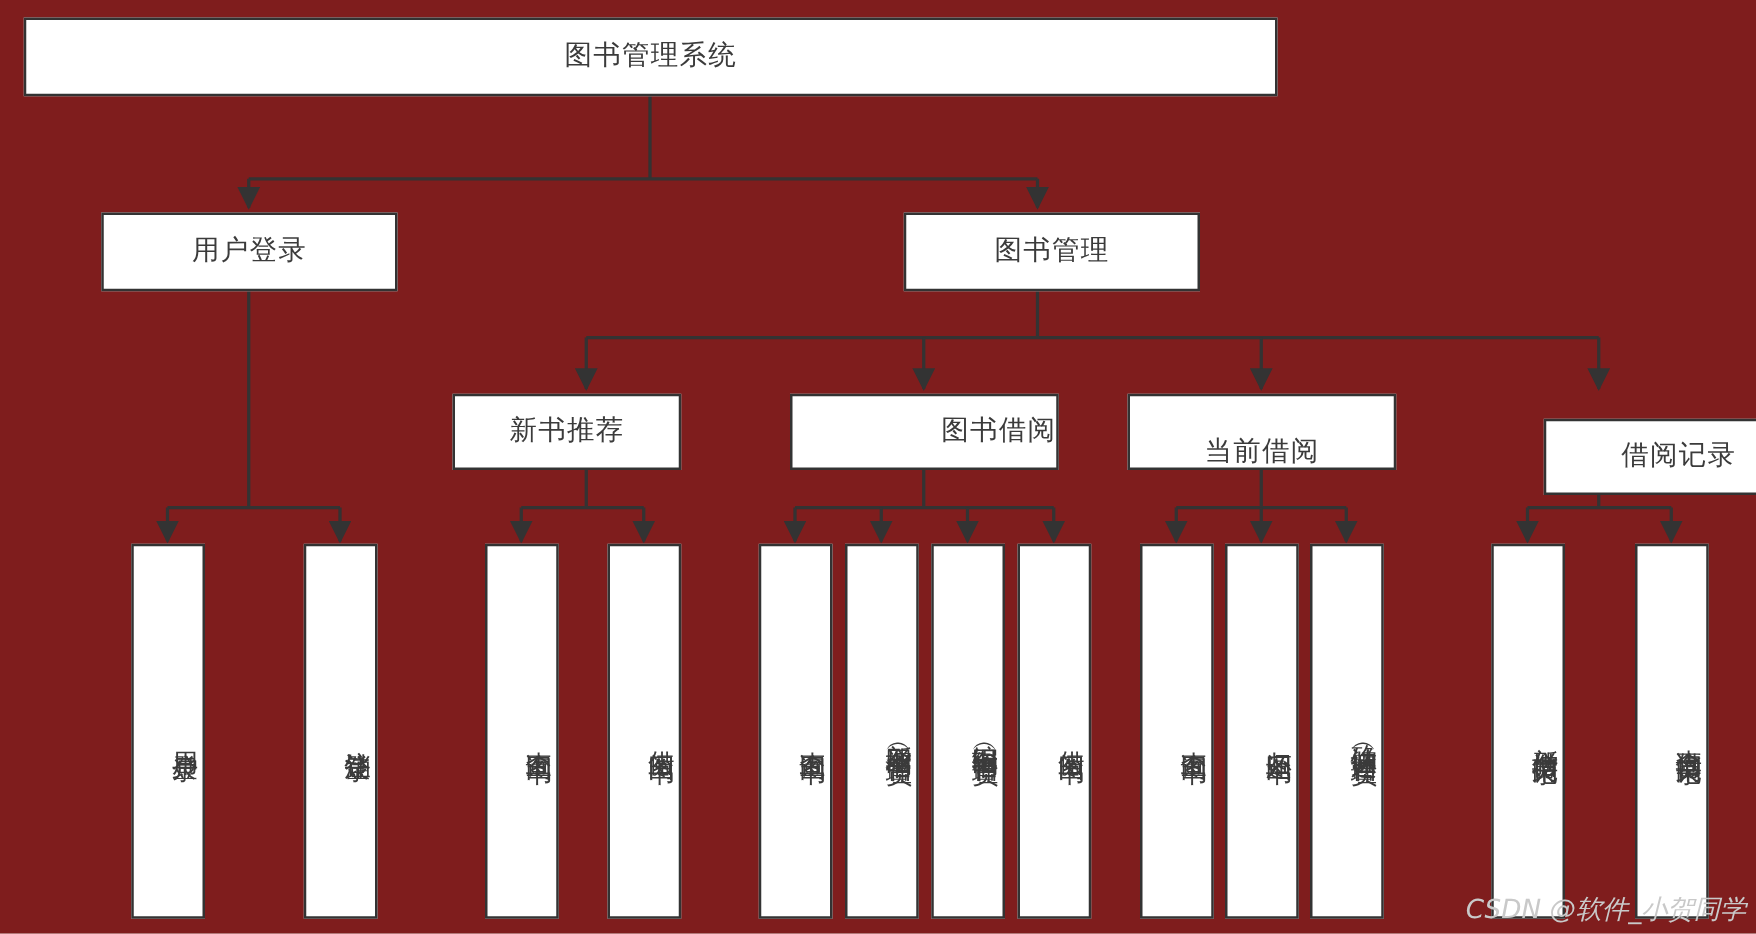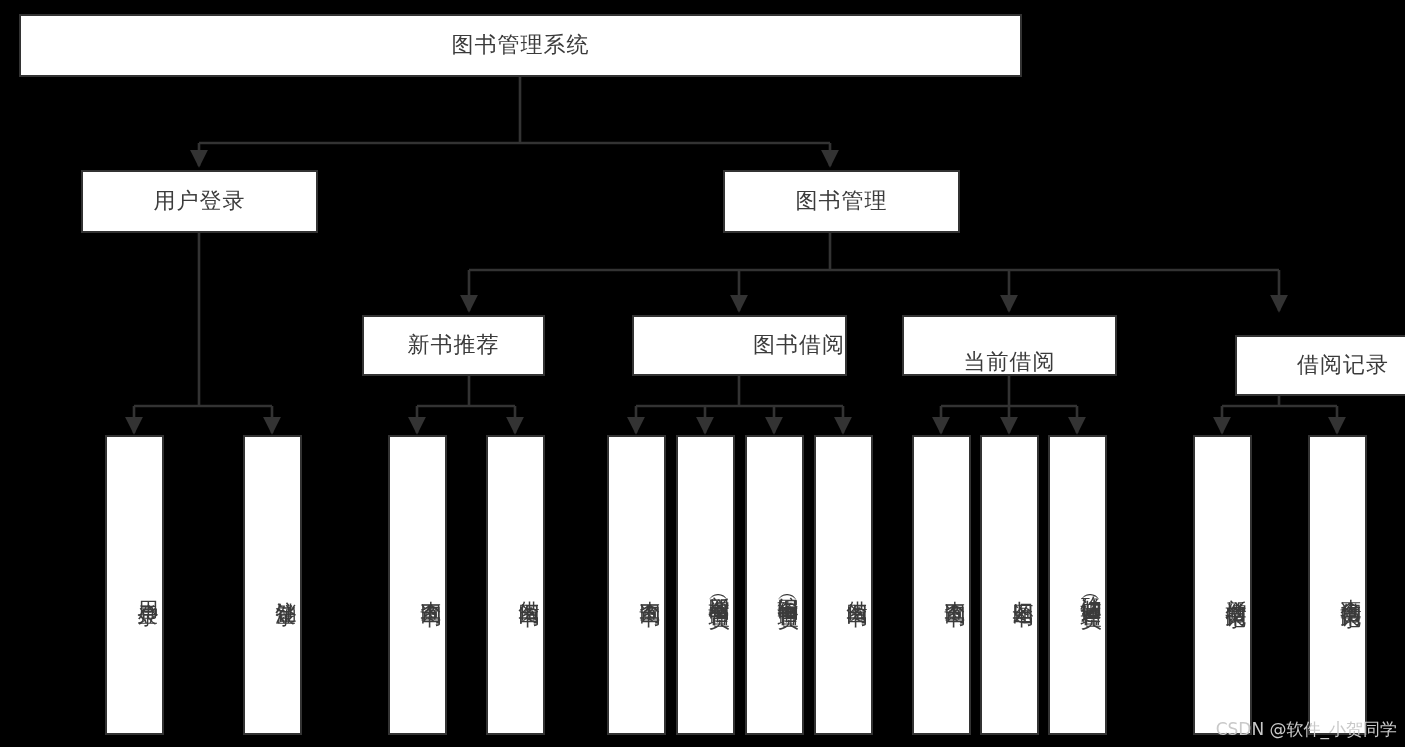--- a/index.html
+++ b/index.html
@@ -8,21 +8,21 @@
     padding: 0;
     background: #ffffff;
   }
   body {
     font-family: "DejaVu Sans", "Liberation Sans", sans-serif;
   }
   #canvas {
     position: relative;
     width: 1405px;
     height: 747px;
-    background: #000000;
+    background: #7f1d1d;
     overflow: hidden;
   }
   svg.edges {
     position: absolute;
     left: 0;
     top: 0;
     width: 1405px;
     height: 747px;
     pointer-events: none;
   }
@@ -53,24 +53,25 @@
   }
   .node.vert .vlabel {
     writing-mode: vertical-rl;
     text-orientation: upright;
     white-space: nowrap;
   }
   .watermark {
     position: absolute;
     right: 8px;
     bottom: 6px;
-    font-size: 17px;
+    font-size: 21px;
     color: #c9c9c9;
     white-space: nowrap;
     font-family: "DejaVu Sans", "Liberation Sans", sans-serif;
+    font-style: italic;
   }
 </style>
 </head>
 <body>
 
 <div id="canvas">
 
   <svg class="edges" viewBox="0 0 1405 747" xmlns="http://www.w3.org/2000/svg">
     <defs>
       <marker id="arrow" viewBox="0 0 10 10" refX="9" refY="5" markerWidth="7" markerHeight="7" orient="auto-start-reverse">

